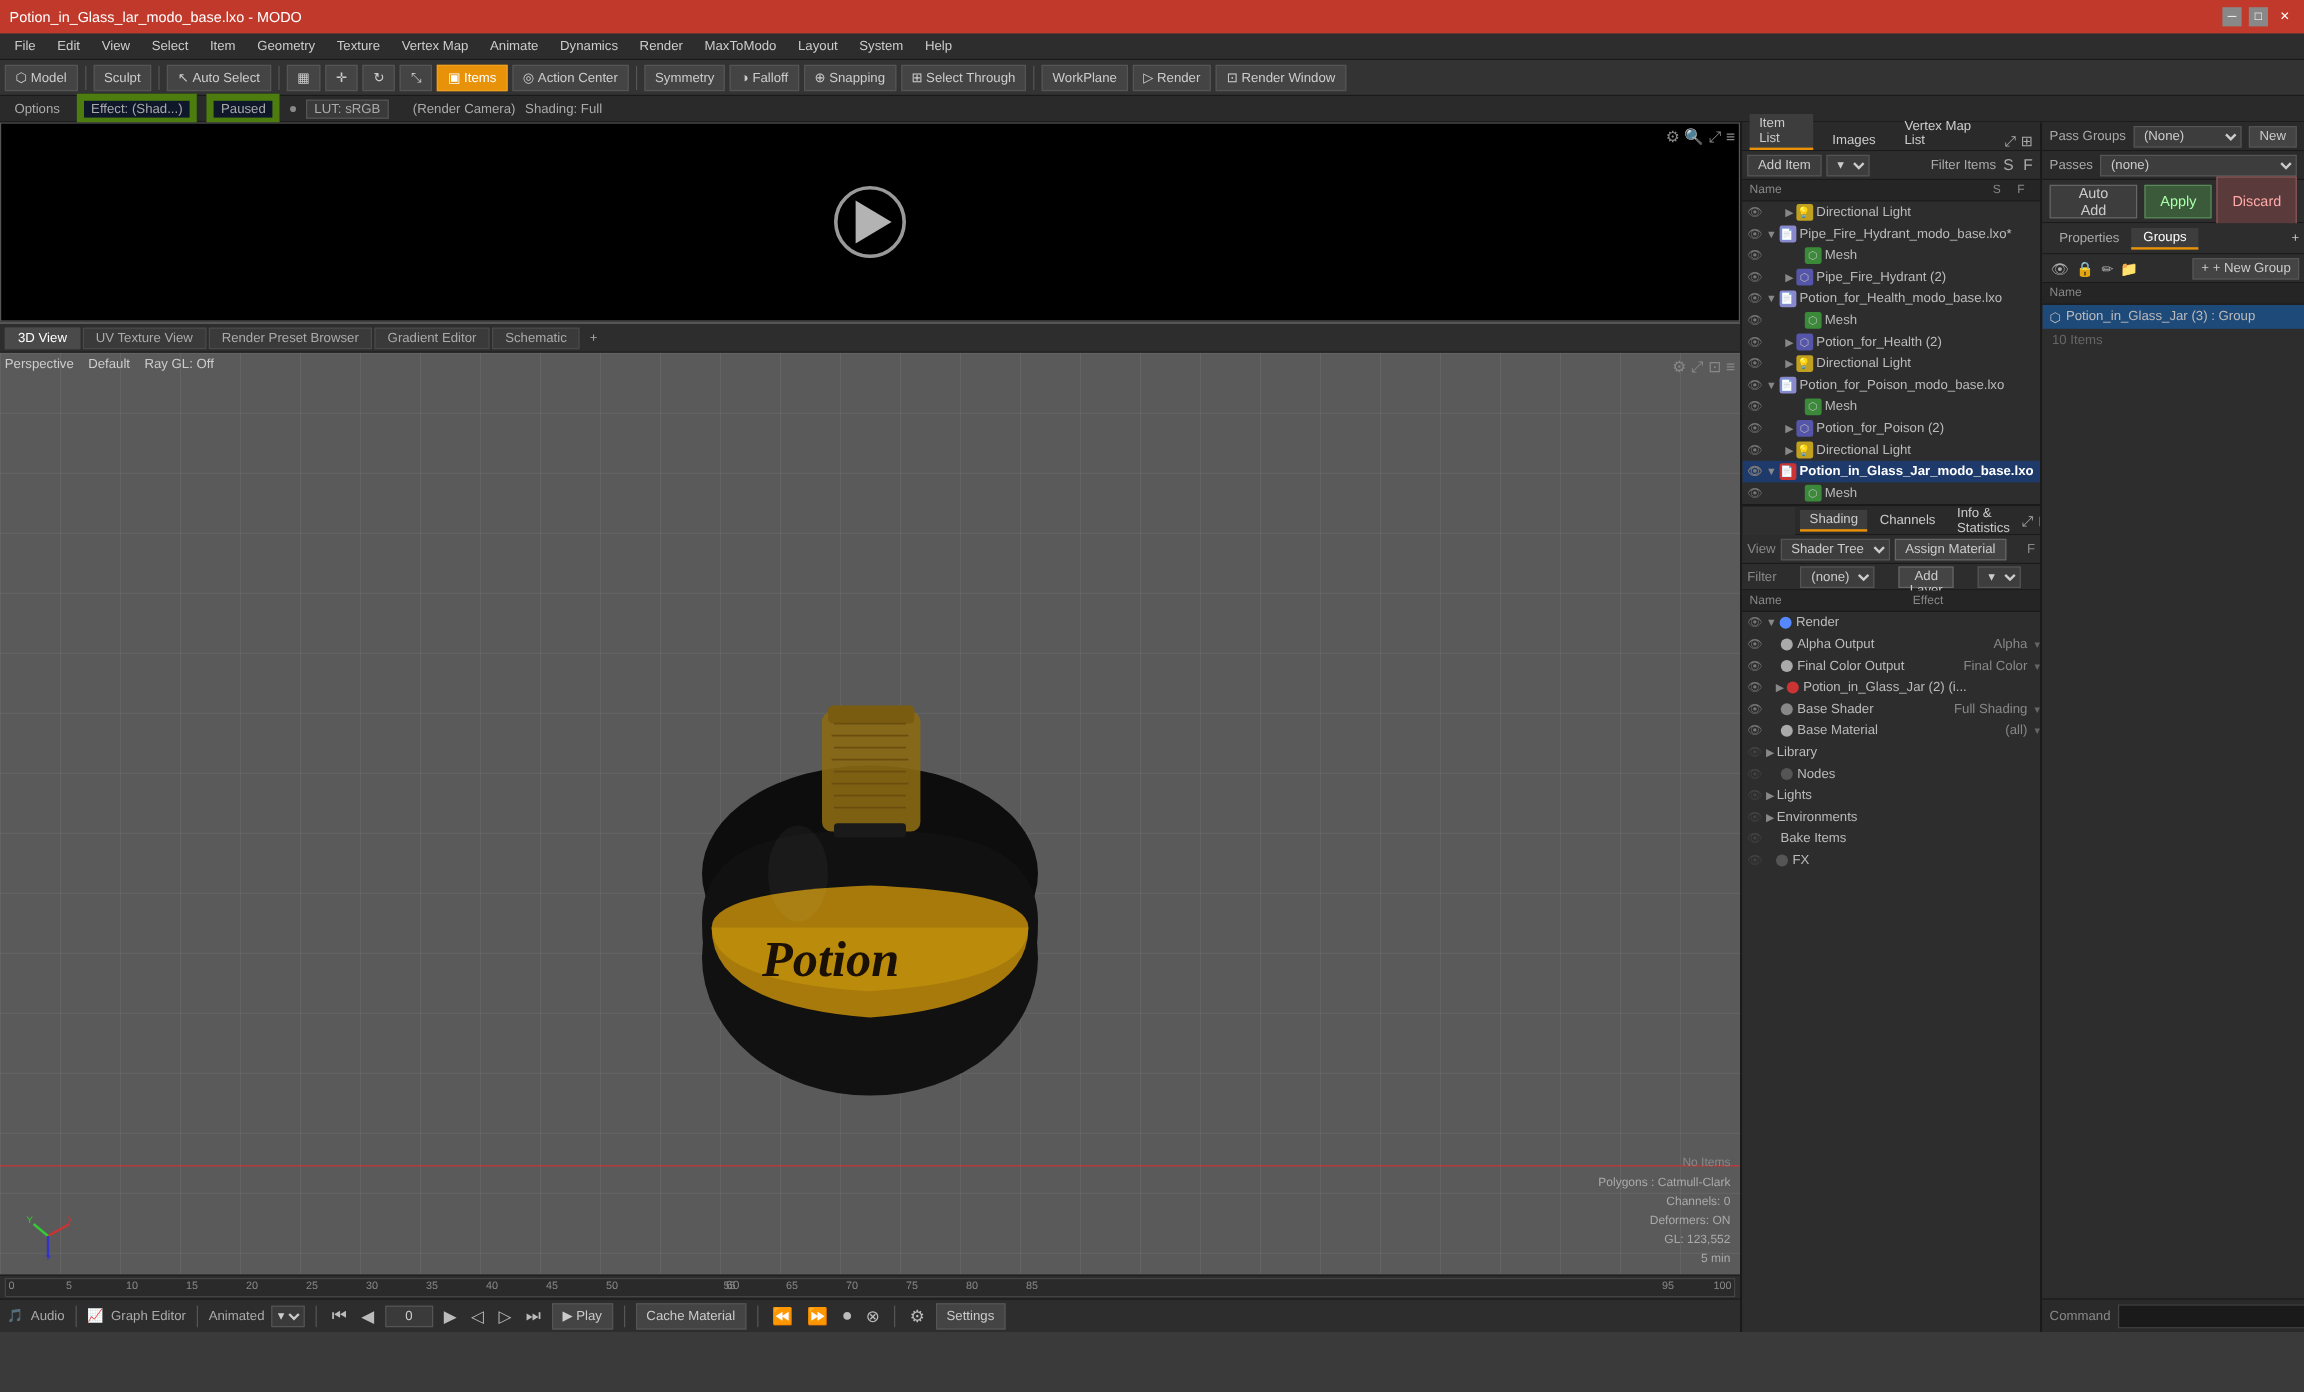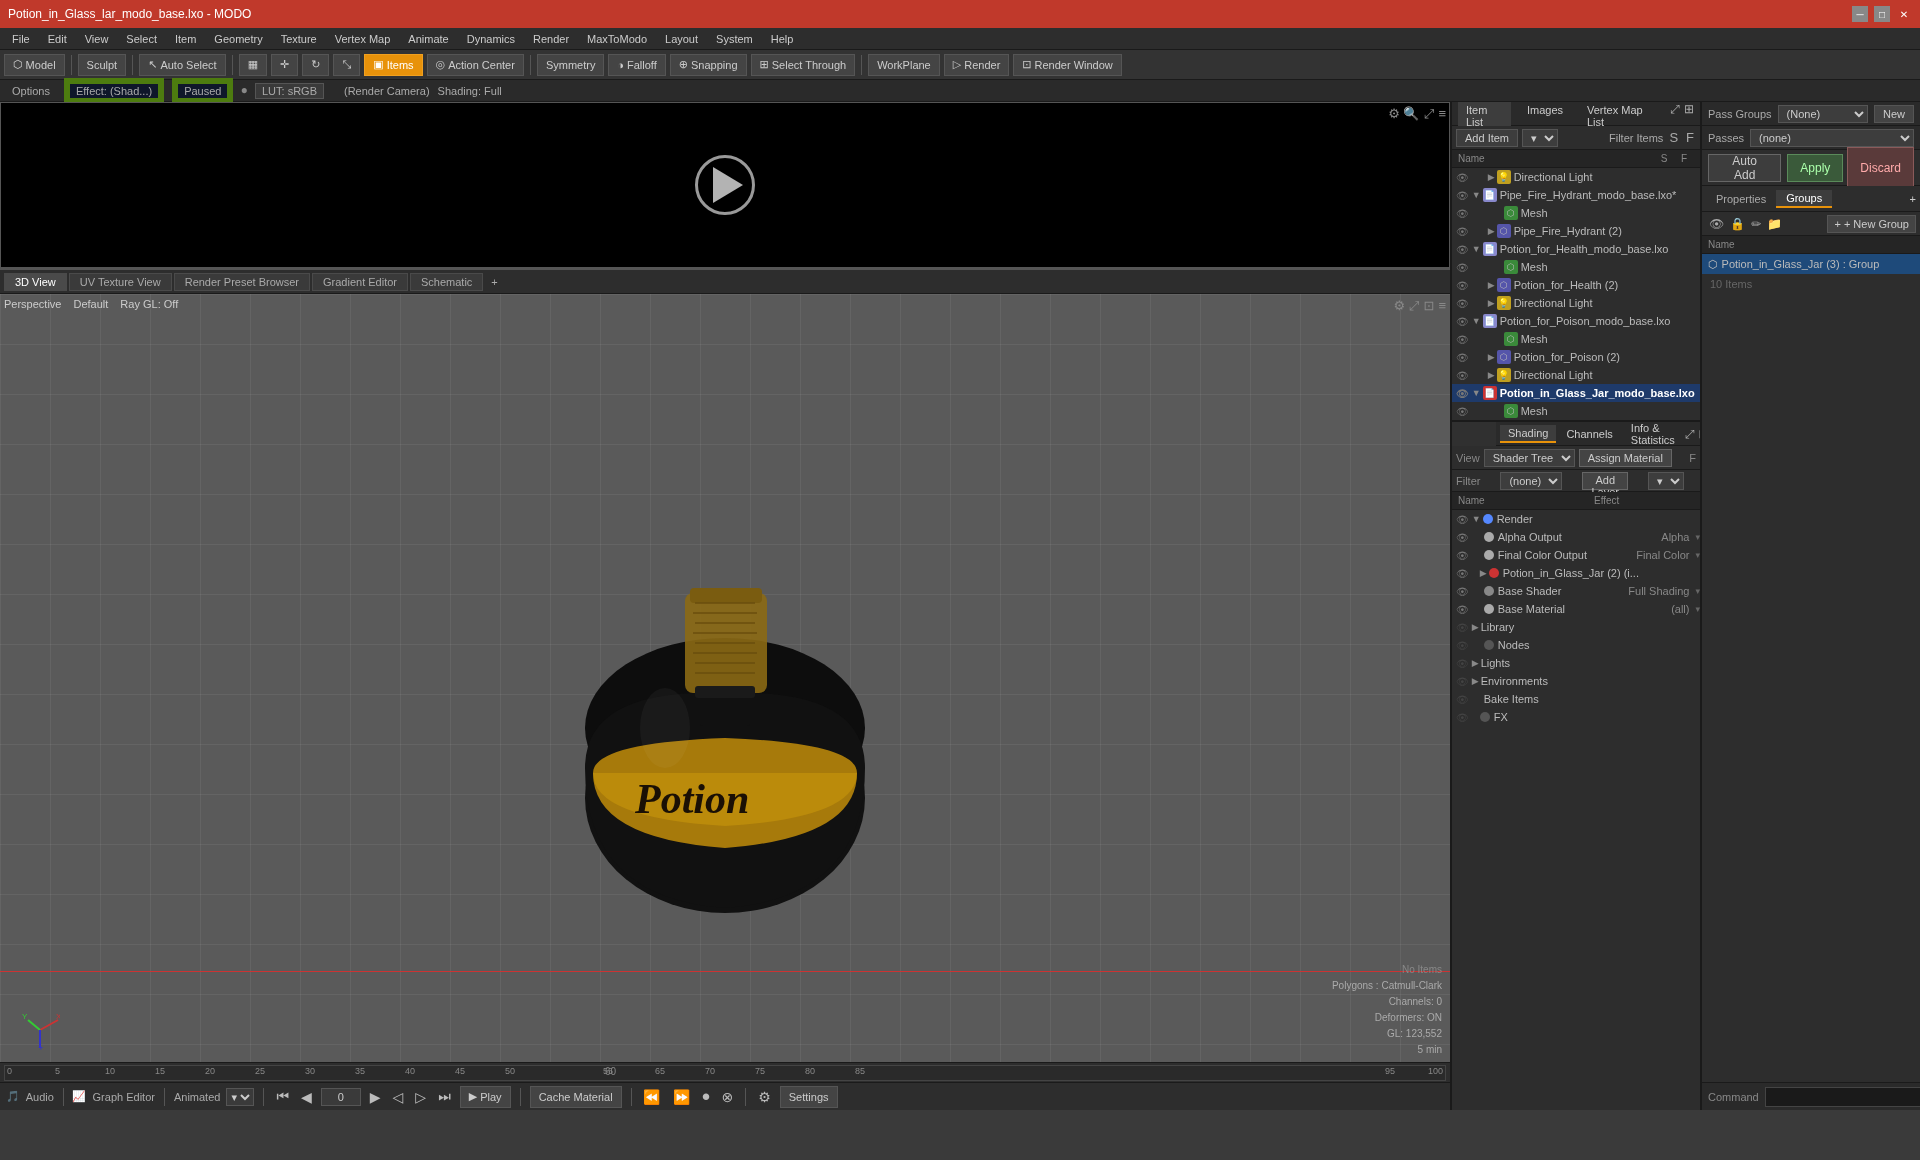--- a/index.html
+++ b/index.html
@@ -235,21 +235,21 @@
     #item-list-panel {
       height: 320px;
       border-bottom: 2px solid #1a1a1a;
       display: flex;
       flex-direction: column;
     }
     #item-list-header {
       background: #2a2a2a;
       height: 24px;
       display: flex;
-      align-items: flex-start;
+      align-items: flex-end;
       padding: 0 6px;
       gap: 8px;
       border-bottom: 1px solid #1a1a1a;
     }
     .panel-tab { padding: 2px 8px; color: #ccc; cursor: pointer; font-size: 11px; }
     .panel-tab.active { background: #3d3d3d; border-bottom: 2px solid #e8920a; }
     .panel-header-icons { margin-left: auto; display: flex; gap: 4px; }
     .ph-icon { color: #aaa; cursor: pointer; font-size: 12px; }
 
     #item-list-toolbar {

